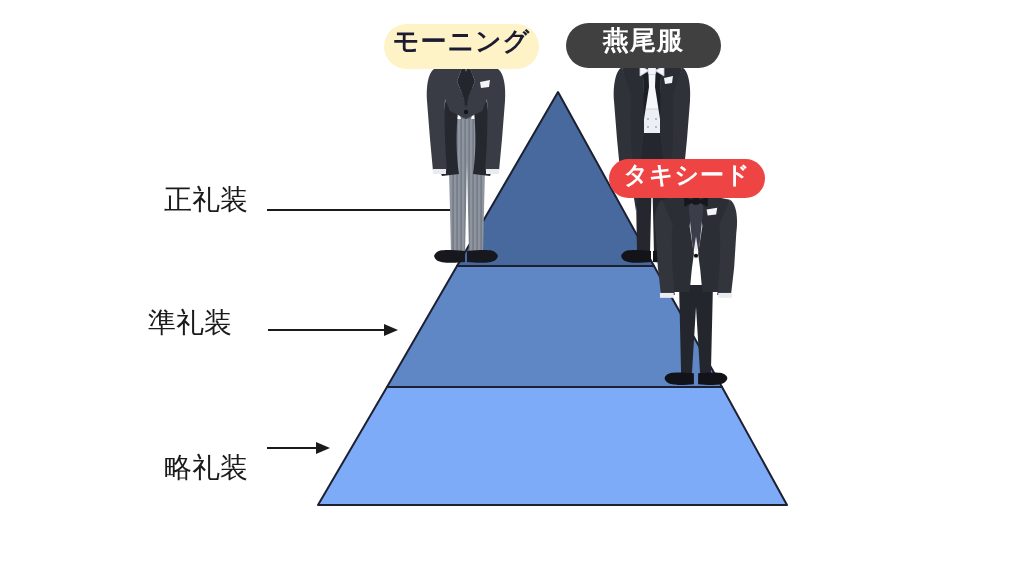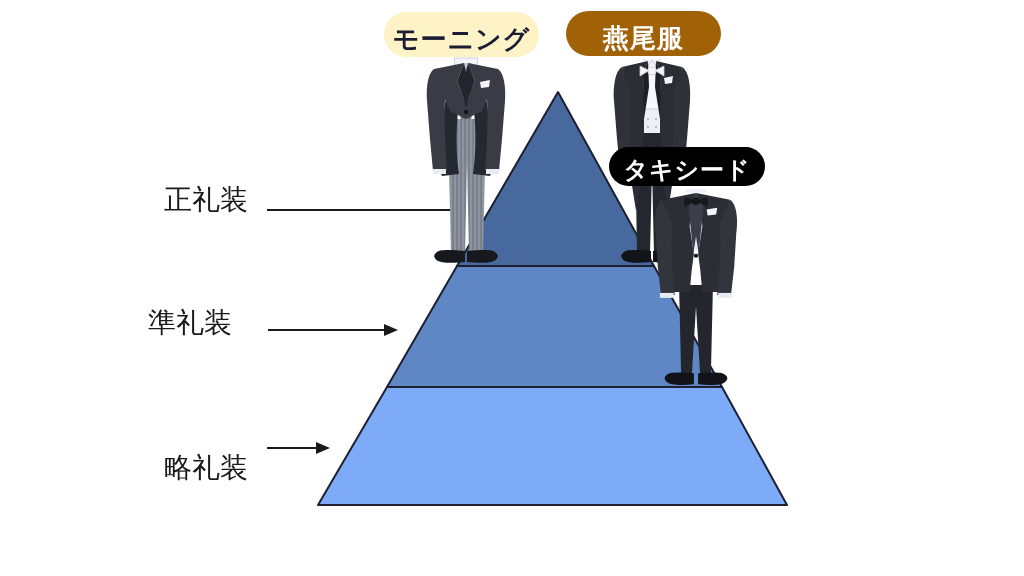--- a/index.html
+++ b/index.html
@@ -8,22 +8,22 @@
     font-family:"Liberation Sans","DejaVu Sans",sans-serif;
   }
   .layer{position:absolute;left:0;top:0;width:100%;height:100%;}
   .base-layer{z-index:10;}
   .level-label{
     position:absolute;z-index:15;font-size:28px;line-height:1;color:#1b1b1b;
     font-weight:500;white-space:nowrap;
   }
   .suit{position:absolute;z-index:20;}
   .pill{
-    position:absolute;z-index:30;display:flex;align-items:flex-end;justify-content:center;
-    border-radius:26px;font-weight:800;letter-spacing:1px;white-space:nowrap;
+    position:absolute;z-index:30;display:flex;align-items:flex-start;justify-content:center;
+    border-radius:26px;font-weight:800;letter-spacing:1px;white-space:nowrap;margin-top:12px;
   }
   .pill-morning{left:384px;top:12px;width:155px;height:45px;font-size:26px;}
   .pill-tailcoat{left:566px;top:11px;width:155px;height:45px;font-size:26px;}
   .pill-tuxedo{left:609px;top:147px;width:156px;height:39px;font-size:24px;}
 </style>
 </head>
 <body>
 
 <div class="canvas">
 
@@ -114,20 +114,20 @@
     <rect x="46.5" y="9" width="7" height="7" rx="2" fill="#16171c"></rect>
     <circle cx="50" cy="68" r="2" fill="#0f1014"></circle>
     <path d="M60,21 L70,19 L69,26 L61,27 Z" fill="#f3f5f8"></path>
     <rect x="16" y="106" width="13" height="5" fill="#e9ecf0"></rect>
     <rect x="71" y="106" width="13" height="5" fill="#e9ecf0"></rect>
   </svg>
 
   <div class="pill pill-morning" style="background-color: rgb(253, 243, 198); color: rgb(27, 27, 51);">
     <span>モーニング</span>
   </div>
-  <div class="pill pill-tailcoat" style="background-color: #a16207; color: rgb(255, 255, 255);">
+  <div class="pill pill-tailcoat" style="background-color: #404040; color: rgb(255, 255, 255);">
     <span>燕尾服</span>
   </div>
-  <div class="pill pill-tuxedo" style="background-color: #000000; color: rgb(255, 255, 255);">
+  <div class="pill pill-tuxedo" style="background-color: #ef4444; color: rgb(255, 255, 255);">
     <span>タキシード</span>
   </div>
 
 </div>
 
 </body></html>

